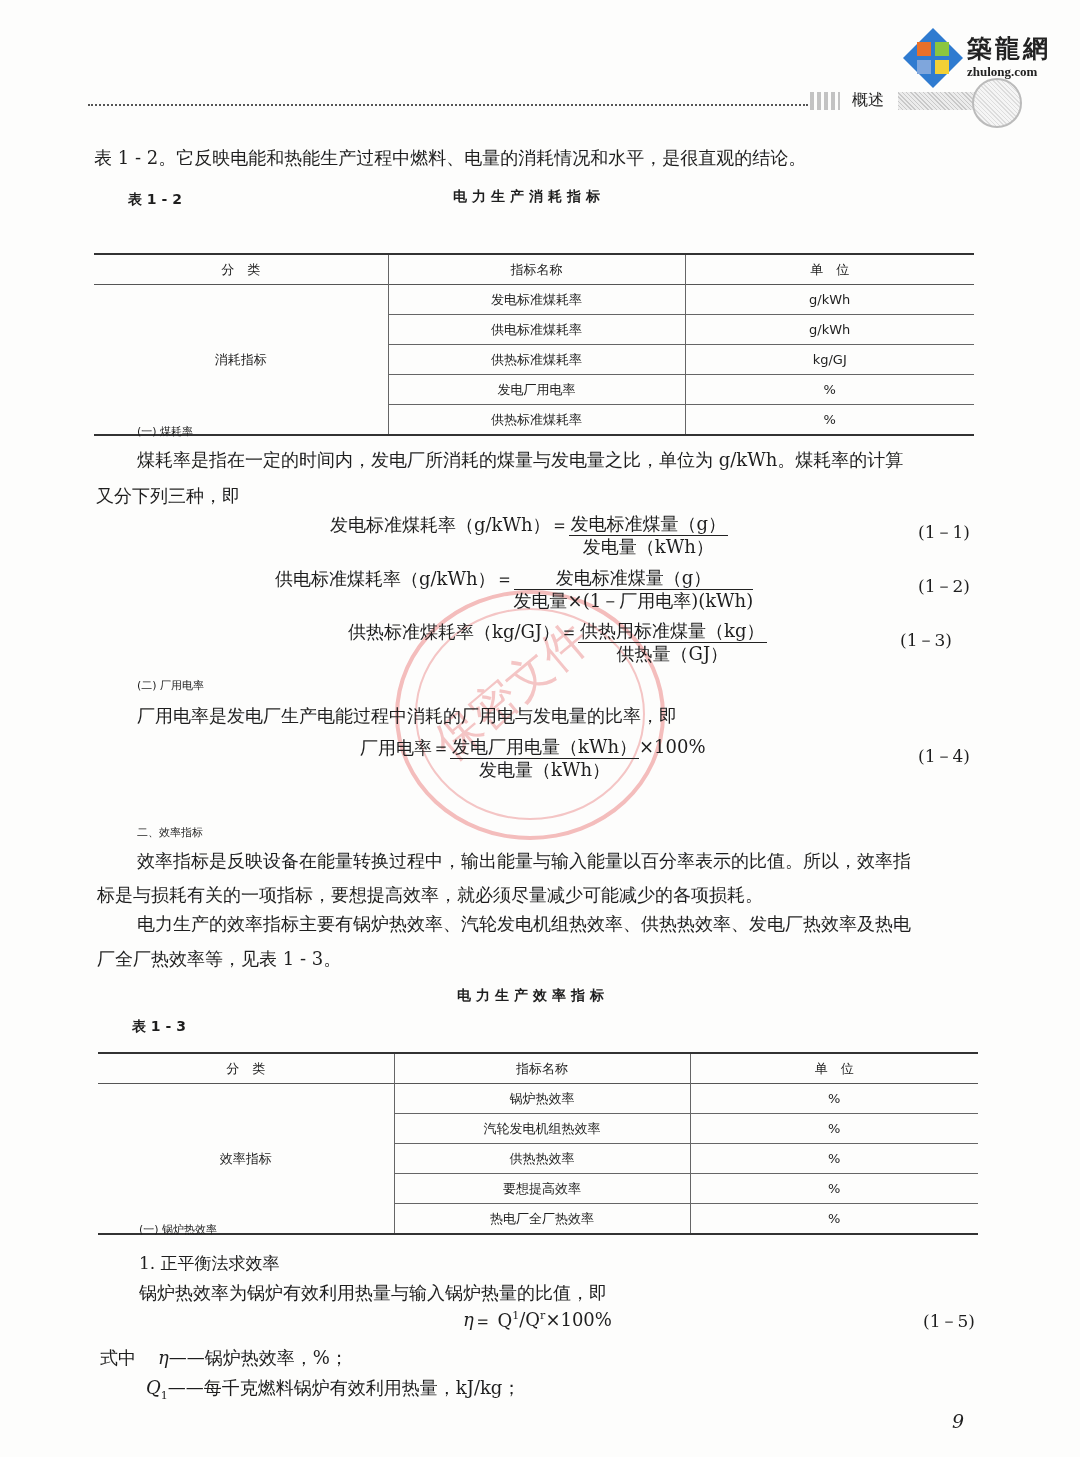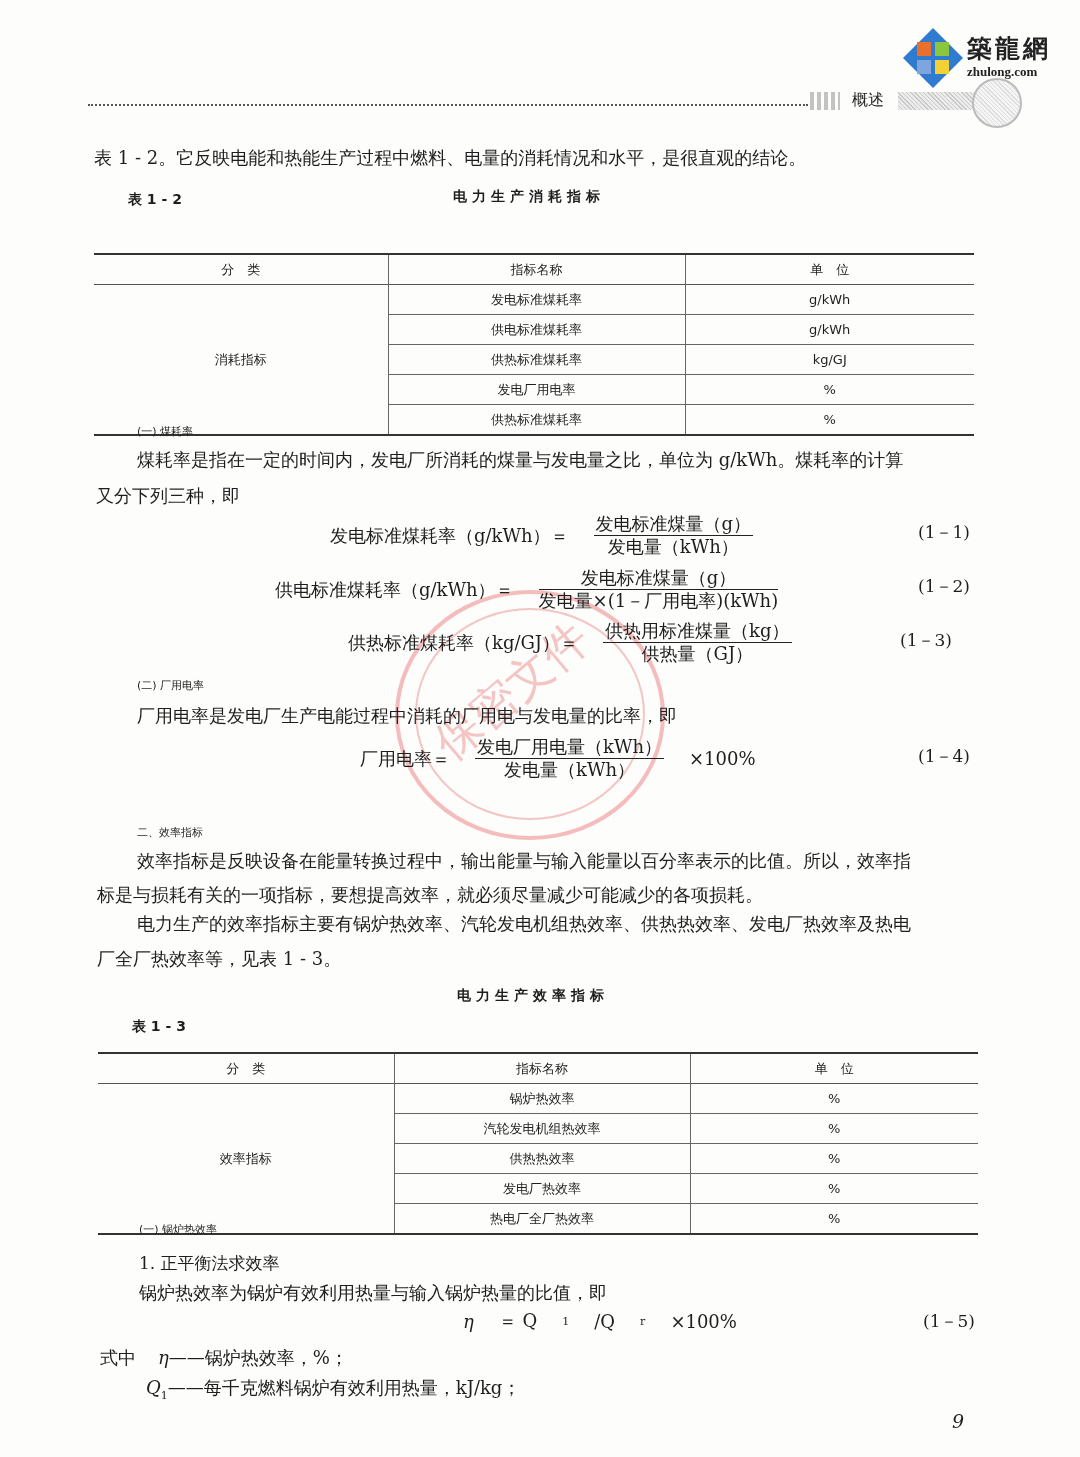--- a/index.html
+++ b/index.html
@@ -30,21 +30,21 @@
   .captitle { font-size:14px; font-weight:bold; letter-spacing:5px; font-family:"DejaVu Sans", sans-serif; white-space:nowrap; }
   
   table.t { position:absolute; border-collapse:collapse; font-size:13px; font-family:"DejaVu Sans", sans-serif;margin-top:40px; }
   table.t th, table.t td { height:29px; padding:0; text-align:center; font-weight:normal; }
   table.t thead tr { border-top:2px solid #333; border-bottom:1px solid #555; }
   table.t tbody tr:last-child { border-bottom:2px solid #333; }
   table.t .c1 { border-right:1px solid #666; }
   table.t .c2 { border-right:1px solid #666; }
   table.t tbody tr + tr td.c2, table.t tbody tr + tr td.c3 { border-top:1px solid #666; }
   
-  .f { position:absolute; font-size:18px; white-space:nowrap; display:flex; align-items:center;gap:25px; }
+  .f { position:absolute; font-size:18px; white-space:nowrap; display:flex; align-items:flex-start; }
   .frac { display:inline-flex; flex-direction:column; align-items:center; line-height:22px; }
   .frac .num { border-bottom:1px solid #222; padding:0 2px; }
   .eqno { position:absolute; font-size:17px; white-space:nowrap;text-align:center; }
   .stamp { left:395px; top:590px; width:270px; height:250px; border-radius:50%;
     border:4px solid rgba(225,70,70,.35); box-sizing:border-box; }
   .stamp2 { left:415px; top:608px; width:230px; height:212px; border-radius:50%;
     border:2px solid rgba(225,70,70,.3); box-sizing:border-box; }
   .stamp-text { left:420px; top:660px; font-size:46px; color:rgba(225,70,70,.3);
     transform:rotate(-40deg); font-family:"DejaVu Sans", sans-serif; white-space:nowrap; }
   .pageno { left:952px; top:1410px; font-size:19px; font-style:italic; }
@@ -190,21 +190,21 @@
     </tr>
     <tr>
       <td class="c2">汽轮发电机组热效率</td>
       <td class="c3">%</td>
     </tr>
     <tr>
       <td class="c2">供热热效率</td>
       <td class="c3">%</td>
     </tr>
     <tr>
-      <td class="c2">发电厂热效率</td>
+      <td class="c2">要想提高效率</td>
       <td class="c3">%</td>
     </tr>
     <tr>
       <td class="c2">热电厂全厂热效率</td>
       <td class="c3">%</td>
     </tr>
   </tbody>
 </table>
 
 <div class="abs h" style="left:139px;top:1222px;">(一) 锅炉热效率</div>

